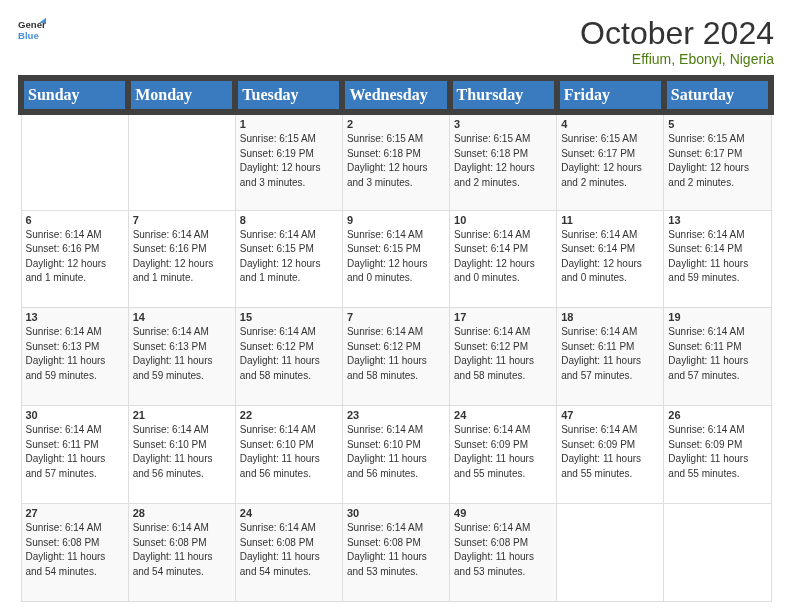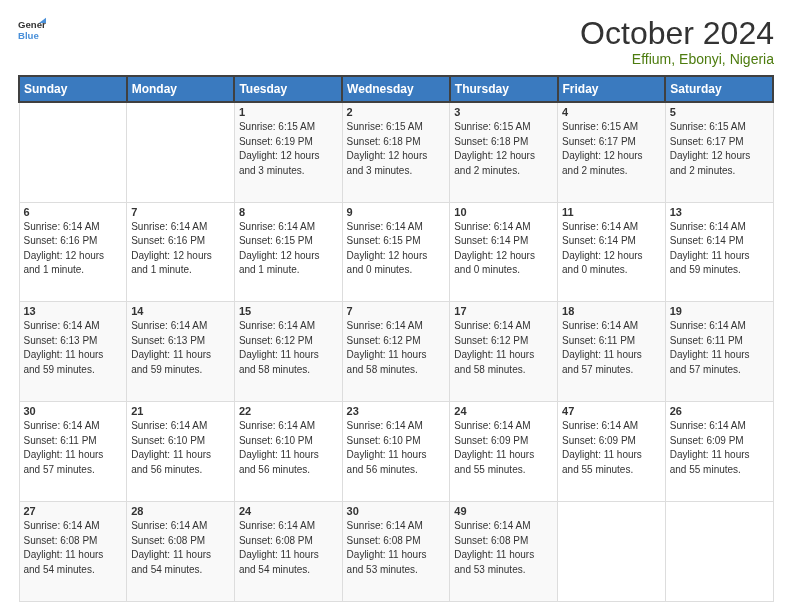--- a/index.html
+++ b/index.html
@@ -48,25 +48,26 @@
     .calendar {
       flex: 1;
       border: 1px solid #ccc;
       border-collapse: collapse;
       width: 100%;
       table-layout: fixed;
     }
     .calendar thead tr th {
       background-color: #3a7abf;
       color: #fff;
-      font-size: 12px;
+      font-size: 16px;
       font-weight: bold;
       padding: 5px 4px;
       text-align: left;
-      border: 2px solid #404040;
+      border: 6px solid #404040;
+      font-family: Liberation Serif, serif;
     }
     .calendar tbody tr td {
       border: 1px solid #ddd;
       vertical-align: top;
       padding: 3px 4px;
       font-size: 9.5px;
       color: #333;
       height: 88px;
       background: #fff;
     }

